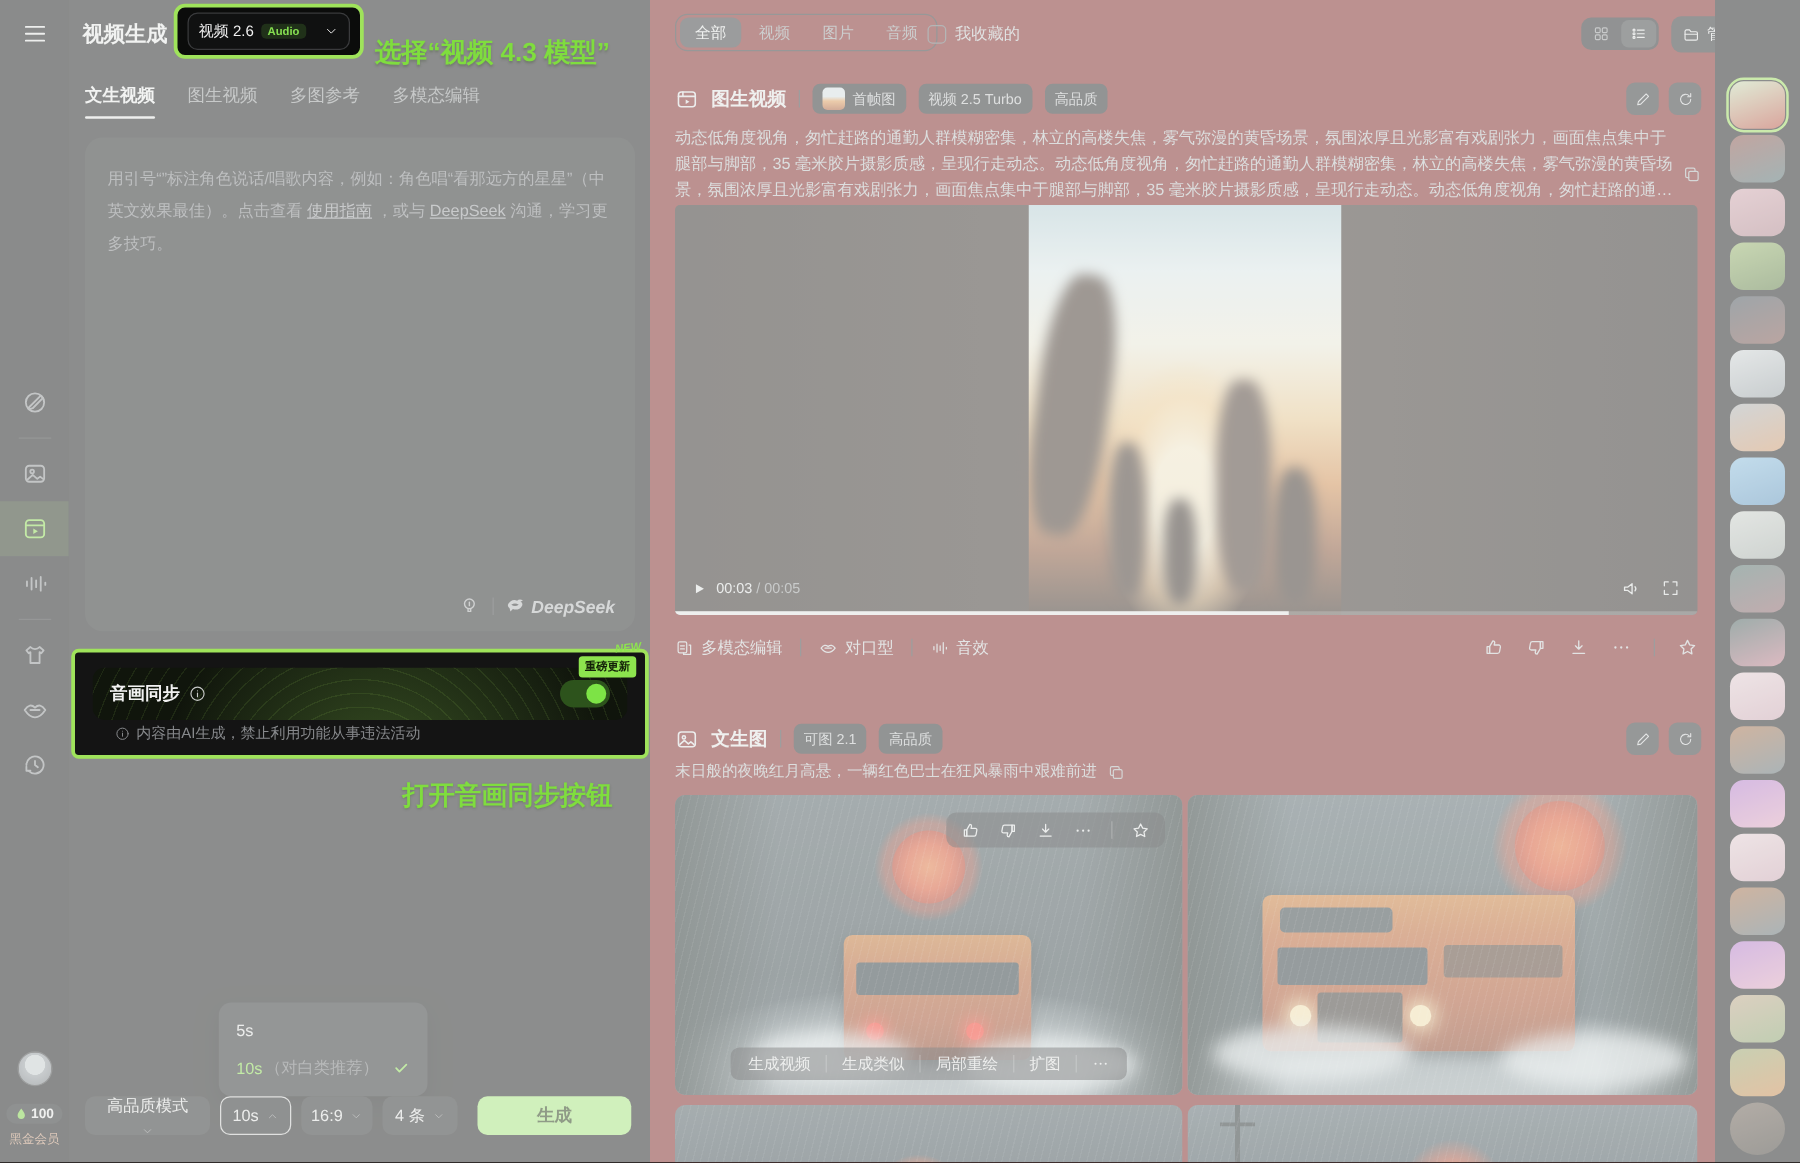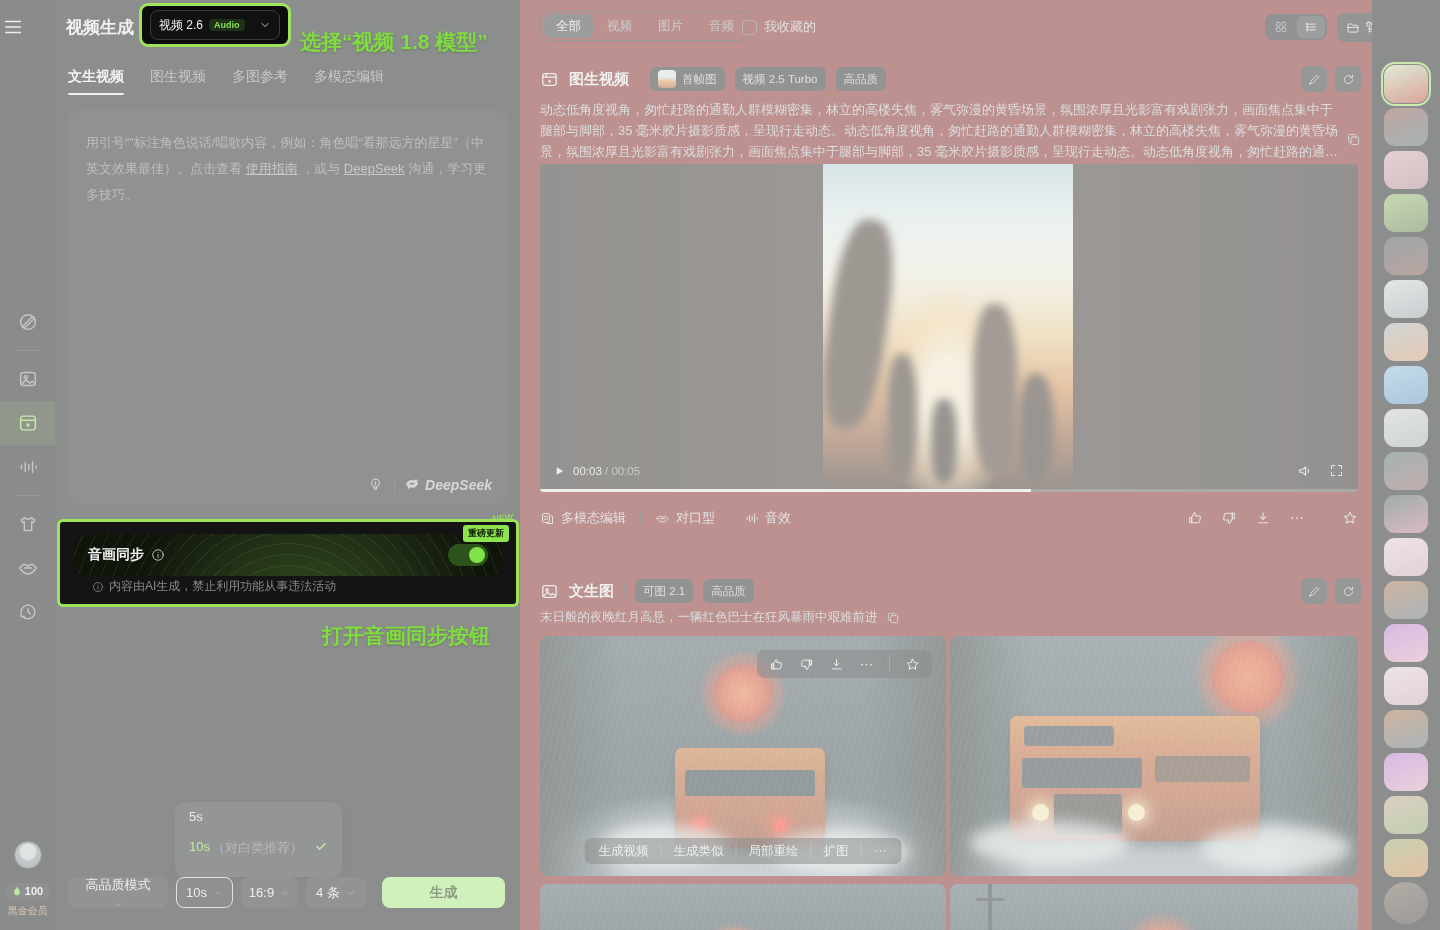--- a/index.html
+++ b/index.html
@@ -1,21 +1,21 @@
 <!DOCTYPE html>
 <html><head>
 <meta charset="utf-8">
 <style>
   *{margin:0;padding:0;box-sizing:border-box;font-family:"Liberation Sans","DejaVu Sans",sans-serif;}
   html,body{background:#000;}
   #app{position:relative;width:1440px;height:930px;overflow:hidden;background:#0c0d0e;color:#e8e9ea;font-size:13px;}
   .ic{fill:none;stroke:currentColor;stroke-width:1.6;stroke-linecap:round;stroke-linejoin:round;display:block;}
   .fil{fill:currentColor;stroke:none;}
   
-  #rail{position:absolute;left:0;top:0;width:55px;height:930px;background:#101113;display:flex;flex-direction:column;}
+  #rail{position:absolute;left:0;top:0;width:55px;height:930px;background:#101113;display:flex;flex-direction:column;align-items:center;}
   .railbtn{width:26px;height:26px;color:#9fa1a4;display:flex;align-items:center;justify-content:center;}
   #hamburger{margin-top:14px;color:#ececec;}
   #railnav{position:absolute;top:300px;left:0;width:55px;display:flex;flex-direction:column;align-items:center;}
   .navitem{width:55px;height:44px;display:flex;align-items:center;justify-content:center;color:#8f9194;}
   .navitem.active{background:#1f2b18;color:#8fe24e;}
   .raildiv{width:26px;height:1px;background:#2a2b2d;margin:6px 0;}
   #railuser{position:absolute;left:0;bottom:12px;width:55px;display:flex;flex-direction:column;align-items:center;}
   #avatar{width:28px;height:28px;border-radius:50%;background:radial-gradient(circle at 50% 38%,#cfd4d8 0 38%,#9aa0a6 40%,#6a7076);border:1px solid #3a3b3d;}
   #points{margin-top:14px;display:flex;align-items:center;gap:3px;background:#1c1d1f;border-radius:10px;padding:2px 7px;font-size:11px;color:#f0f0f0;font-weight:bold;}
   #membership{margin-top:5px;font-size:10px;color:#c9997b;}
@@ -43,21 +43,21 @@
   #sync-card::before{content:"";position:absolute;inset:0;background:repeating-radial-gradient(circle at 50% 260%,rgba(160,220,90,.10) 0 1px,transparent 1px 11px);}
   #sync-label{font-size:14px;font-weight:bold;color:#f2f2f2;position:relative;}
   #sync-info{color:#c8cac8;margin-left:7px;position:relative;}
   #sync-toggle{margin-left:auto;width:40px;height:22px;border-radius:11px;background:#2d531c;position:relative;}
   #sync-toggle::after{content:"";position:absolute;right:3px;top:3px;width:16px;height:16px;border-radius:50%;background:#7de346;}
   #sync-badge{position:absolute;top:3px;right:7px;background:#8de44e;color:#132108;font-size:9px;font-weight:bold;padding:2px 5px;border-radius:3px;}
   #sync-new{position:absolute;top:-9px;right:3px;color:#8de44e;font-size:9px;font-style:italic;font-weight:bold;transform:rotate(-6deg);}
   #sync-disc{position:absolute;left:32px;bottom:9px;display:flex;align-items:center;gap:5px;color:#87898c;font-size:12px;}
   
   #dur-menu{position:absolute;left:120px;top:802px;width:167px;height:75px;background:#27282b;border-radius:10px;box-shadow:0 6px 18px rgba(0,0,0,.45);padding:7px 0;}
-  .dur-opt{height:30px;display:flex;padding:0 14px;font-size:13px;color:#e8e8e8;gap:2px;}
+  .dur-opt{height:30px;display:flex;align-items:center;padding:0 14px;font-size:13px;color:#e8e8e8;gap:2px;}
   .dur-opt .hl-green{color:#8de44e;}
   .dur-opt .note{color:#76787b;}
   .dur-opt .chk{margin-left:auto;color:#8de44e;}
   
   #controls{position:absolute;left:13px;top:877px;width:440px;height:31px;}
   .ctl{position:absolute;height:31px;background:#232426;border-radius:8px;display:flex;align-items:center;justify-content:center;gap:6px;font-size:13px;color:#e9e9e9;}
   .ctl .chev{color:#8a8c8e;}
   #ctl-quality{left:0;width:100px;flex-direction:column;}
   #ctl-duration{left:108px;width:57px;background:#1c1d1f;border:1px solid #cfcfcf;}
   #ctl-ratio{left:173px;width:57px;}
@@ -616,16 +616,16 @@
       <div class="thumb" style="background: linear-gradient(160deg, rgb(184, 122, 212), rgb(232, 168, 196));"></div>
       <div class="thumb" style="background: linear-gradient(160deg, rgb(236, 212, 218), rgb(212, 170, 184));"></div>
       <div class="thumb" style="background: linear-gradient(160deg, rgb(168, 106, 66), rgb(90, 106, 116));"></div>
       <div class="thumb" style="background: linear-gradient(160deg, rgb(184, 122, 212), rgb(232, 168, 196));"></div>
       <div class="thumb" style="background: linear-gradient(160deg, rgb(196, 168, 136), rgb(138, 164, 106));"></div>
       <div class="thumb" style="background: linear-gradient(160deg, rgb(154, 168, 106), rgb(212, 138, 74));"></div>
       <div class="thumb round" style="background: linear-gradient(160deg, rgb(106, 90, 78), rgb(58, 52, 46));"></div>
     </aside>
 
   <div id="veil"></div>
-  <div class="annot" id="annot-model">选择“视频 1.8 模型”</div>
+  <div class="annot" id="annot-model">选择“视频 4.3 模型”</div>
   <div class="annot" id="annot-sync">打开音画同步按钮</div>
 
 </div>
 
 </body></html>

